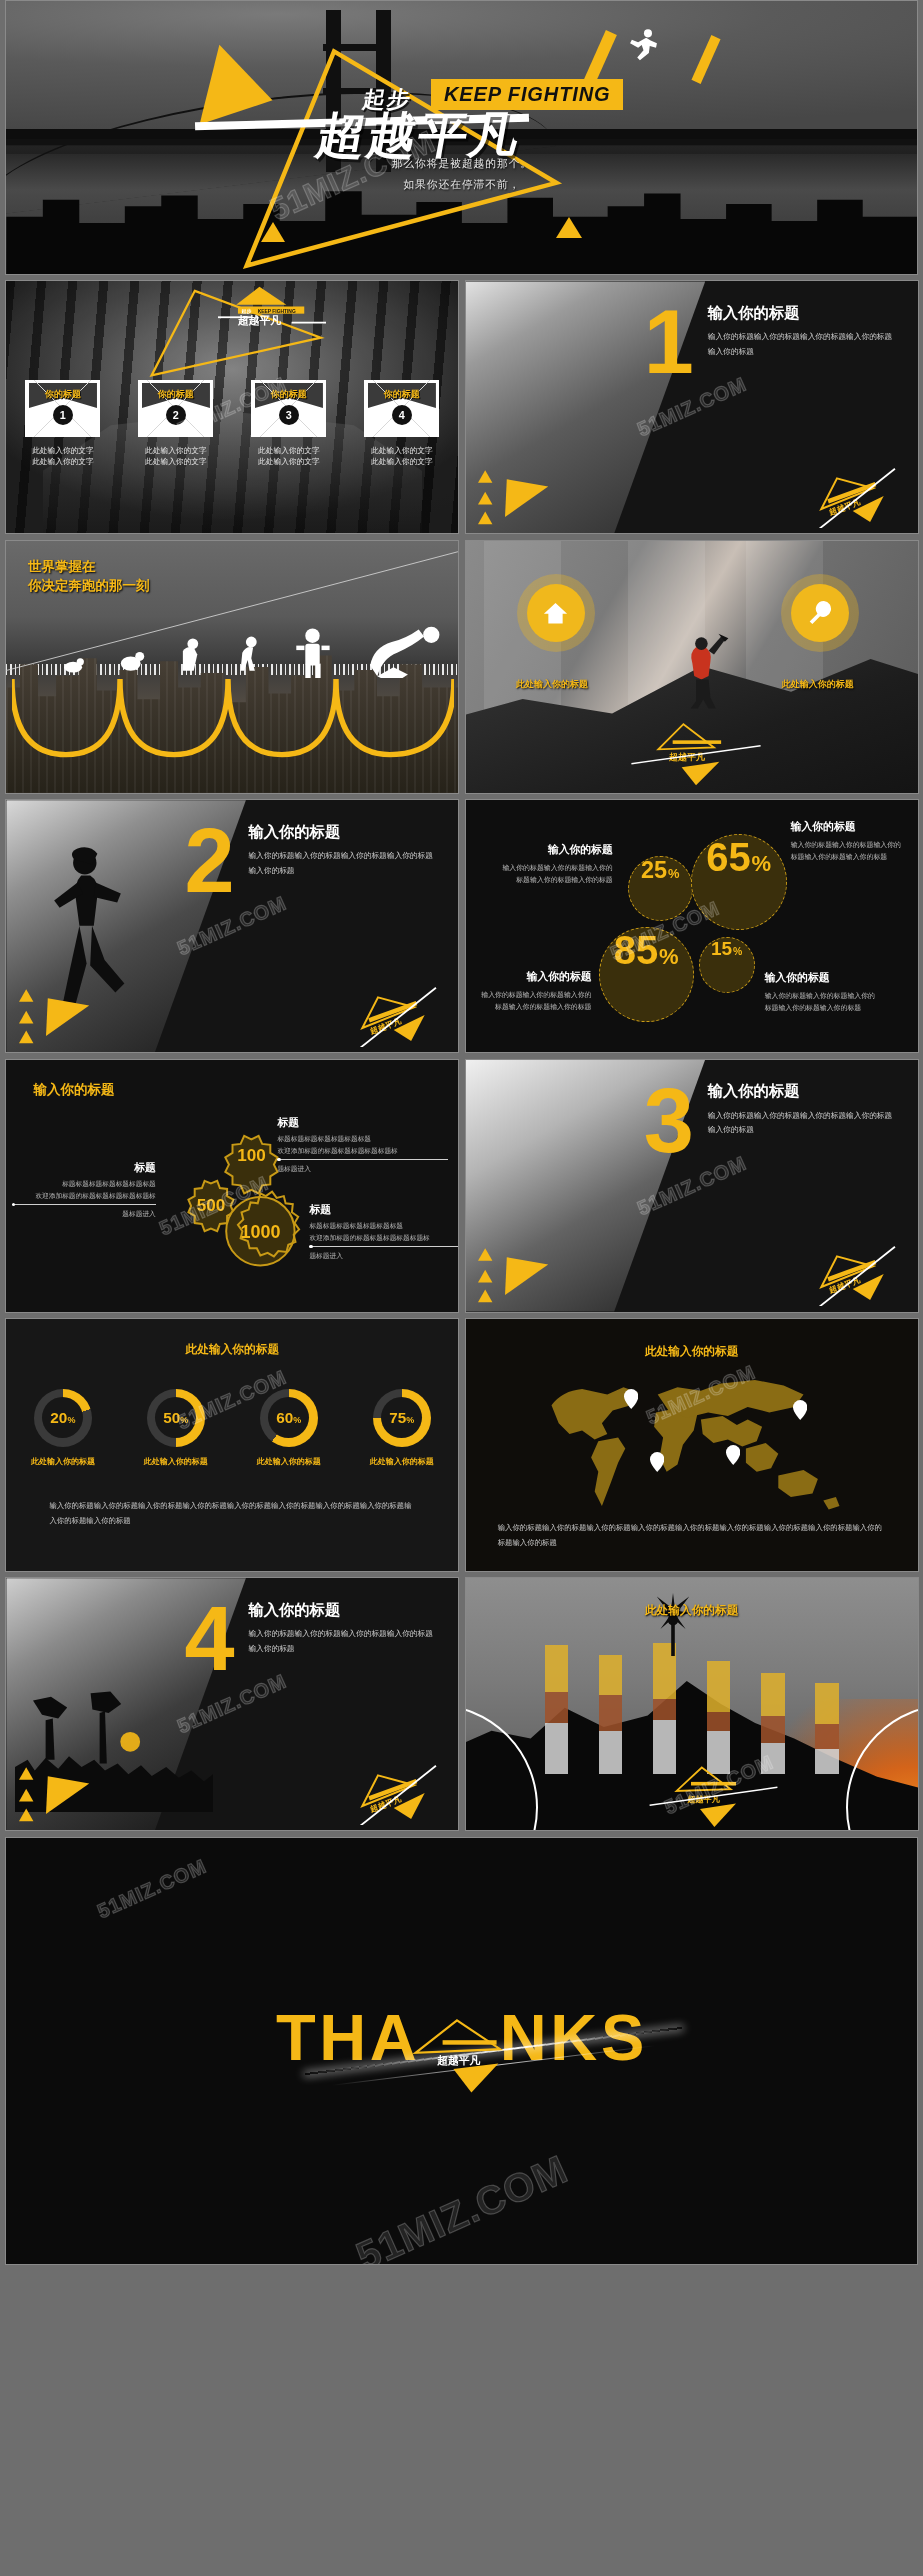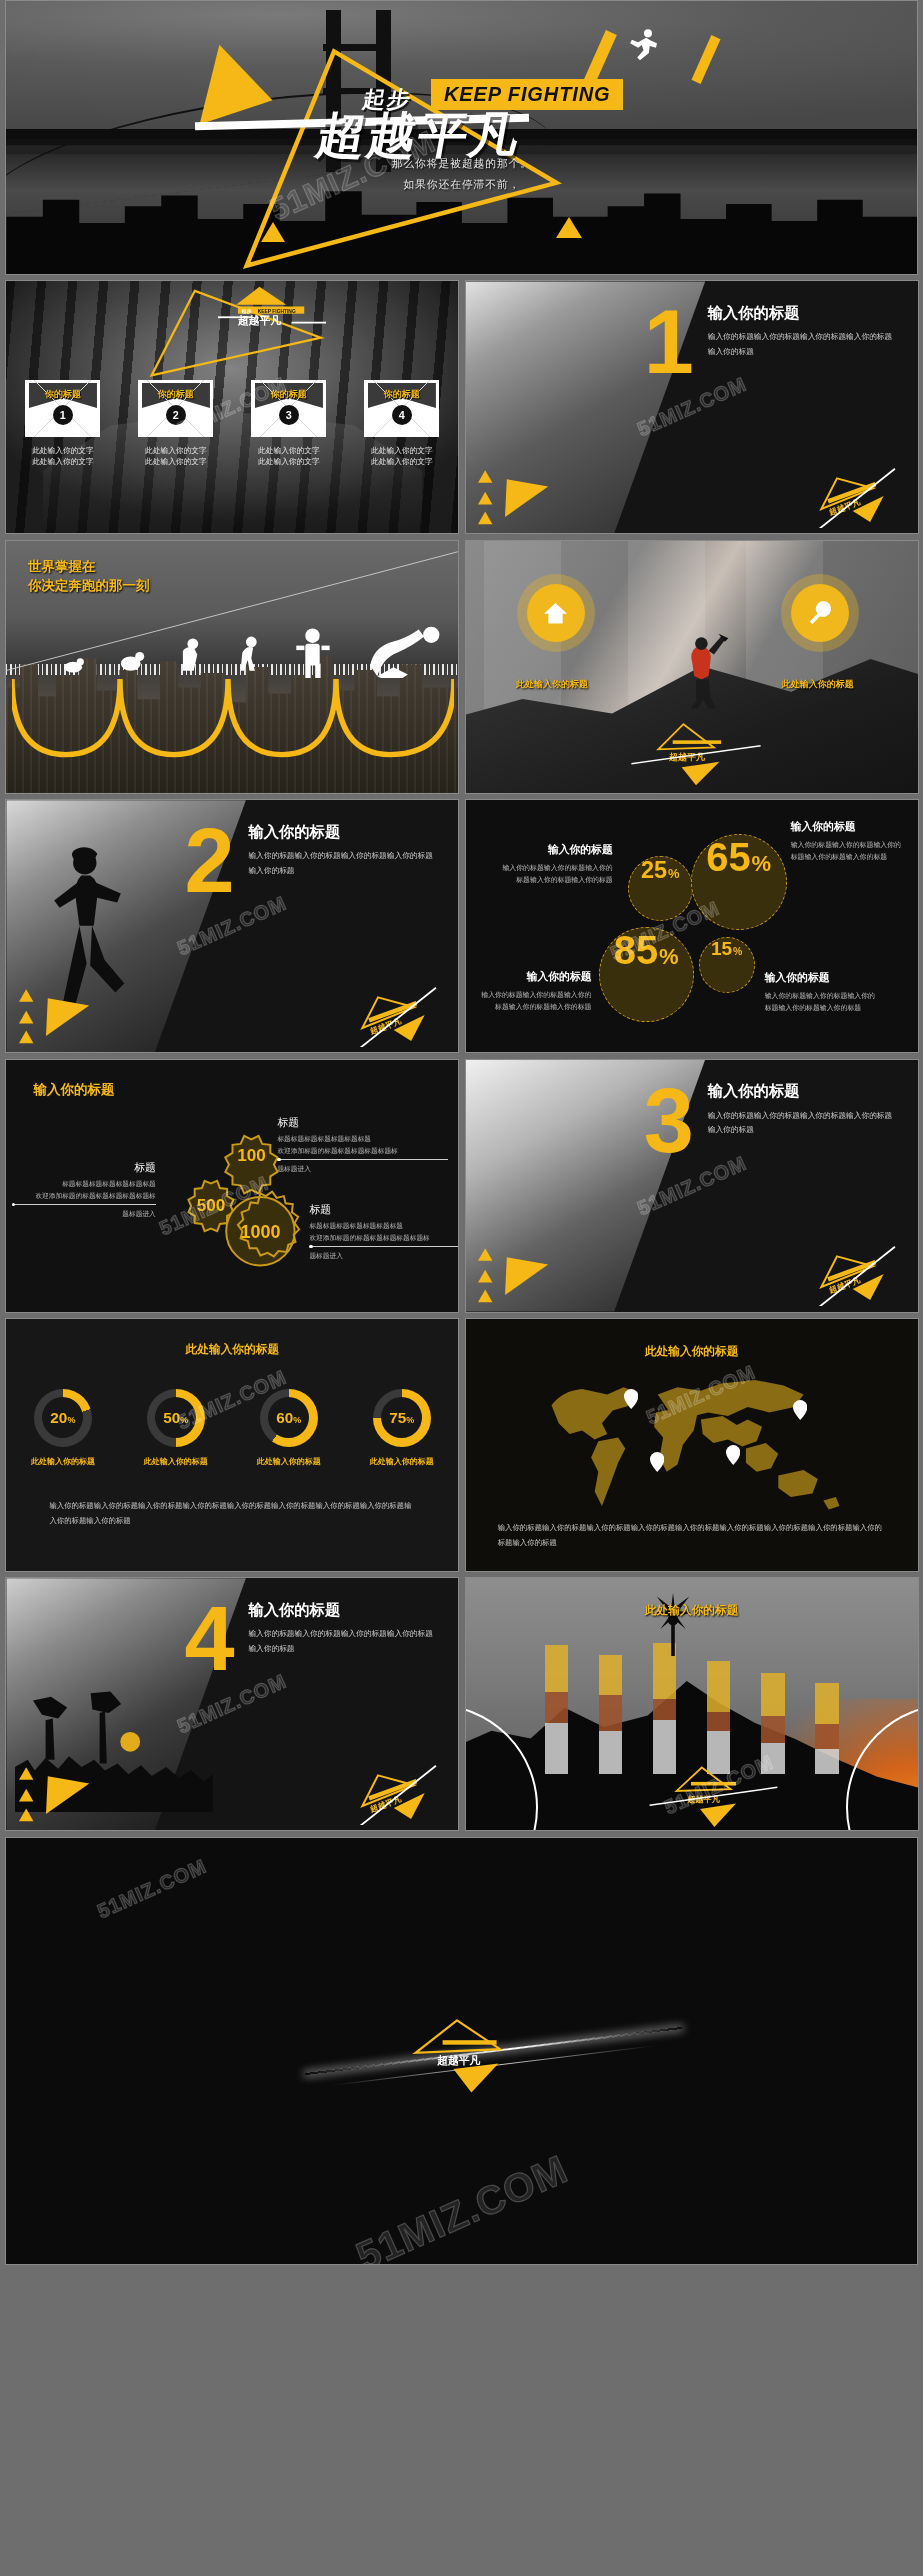--- a/index.html
+++ b/index.html
@@ -243,21 +243,21 @@
     color:#F5B816; font-weight:900; z-index:5;
   }
   .blob .pc { font-size:.55em; font-weight:700; margin-left:0.9px; }
   .blk { position:absolute; z-index:8; }
   .blk h4 { color:#fff; font-size:10.8px; font-weight:900; margin-bottom:4.5px; }
   .blk p { color:#bdbdbd; font-size:6.9px; line-height:1.85; }
 
   
   #s-gears { background:#111; }
   #s-gears .gtitle { position:absolute; left:27px; top:21.6px; color:#F5B816; font-weight:900; font-size:13.5px; }
-  .gearlbl h4 { color:#fff; font-size:10.8px; font-weight:400; margin-bottom:3.6px; }
+  .gearlbl h4 { color:#fff; font-size:10.8px; font-weight:700; margin-bottom:3.6px; }
   .gearlbl p { color:#b9b9b9; font-size:6.7px; line-height:1.75; }
   .gearline { height:0.9px; background:#cfcfcf; position:relative; margin:2.7px 0; }
   .gearline::before { content:""; position:absolute; left:0; top:-1.4px; width:3.6px; height:3.6px; border-radius:50%; background:#fff; }
 
   
   #s-donuts { background:#171717; }
   .dontitle { position:absolute; left:0; right:0; top:23.5px; text-align:center; color:#F5B816; font-weight:900; font-size:11.7px; }
   .donutrow { position:absolute; left:0; right:0; top:70px; display:flex; z-index:5; }
   .doncell { flex:1; display:flex; flex-direction:column; align-items:center; }
   .donut { width:58px; height:58px; border-radius:50%; display:flex; align-items:baseline; justify-content:center; }
@@ -838,20 +838,23 @@
       <text x="46" y="46" font-size="9" font-weight="bold" fill="#F5B816" font-family="DejaVu Sans, sans-serif">超越平凡</text>
       <line x1="4" y1="50" x2="146" y2="30" stroke="#fff" stroke-width="1.6"></line>
     </svg>
     <div class="wm sm" style="left:56%;top:82%;">51MIZ.COM</div>
   </div>
 </div>
 
 <div class="gaprow"></div>
 
 <div id="s-thanks">
+  <div class="thanks">
+    <span>THA</span><span style="opacity:0">__</span><span>NKS</span>
+  </div>
   <div class="beam"></div>
   <div class="beam2"></div>
   <svg class="thlogo" viewBox="0 0 170 90">
     <polygon points="70,6 118,38 24,42" fill="none" stroke="#F5B816" stroke-width="2.4"></polygon>
     <polygon points="66,60 116,54 86,86" fill="#F5B816"></polygon>
     <rect x="54" y="28" width="60" height="5" fill="#F5B816"></rect>
     <text x="48" y="54" font-size="12" font-weight="bold" fill="#fff" font-family="DejaVu Sans, sans-serif">超越平凡</text>
   </svg>
   <div class="wm lg" style="left:50%;top:88%;">51MIZ.COM</div>
   <div class="wm sm" style="left:16%;top:12%;">51MIZ.COM</div>

